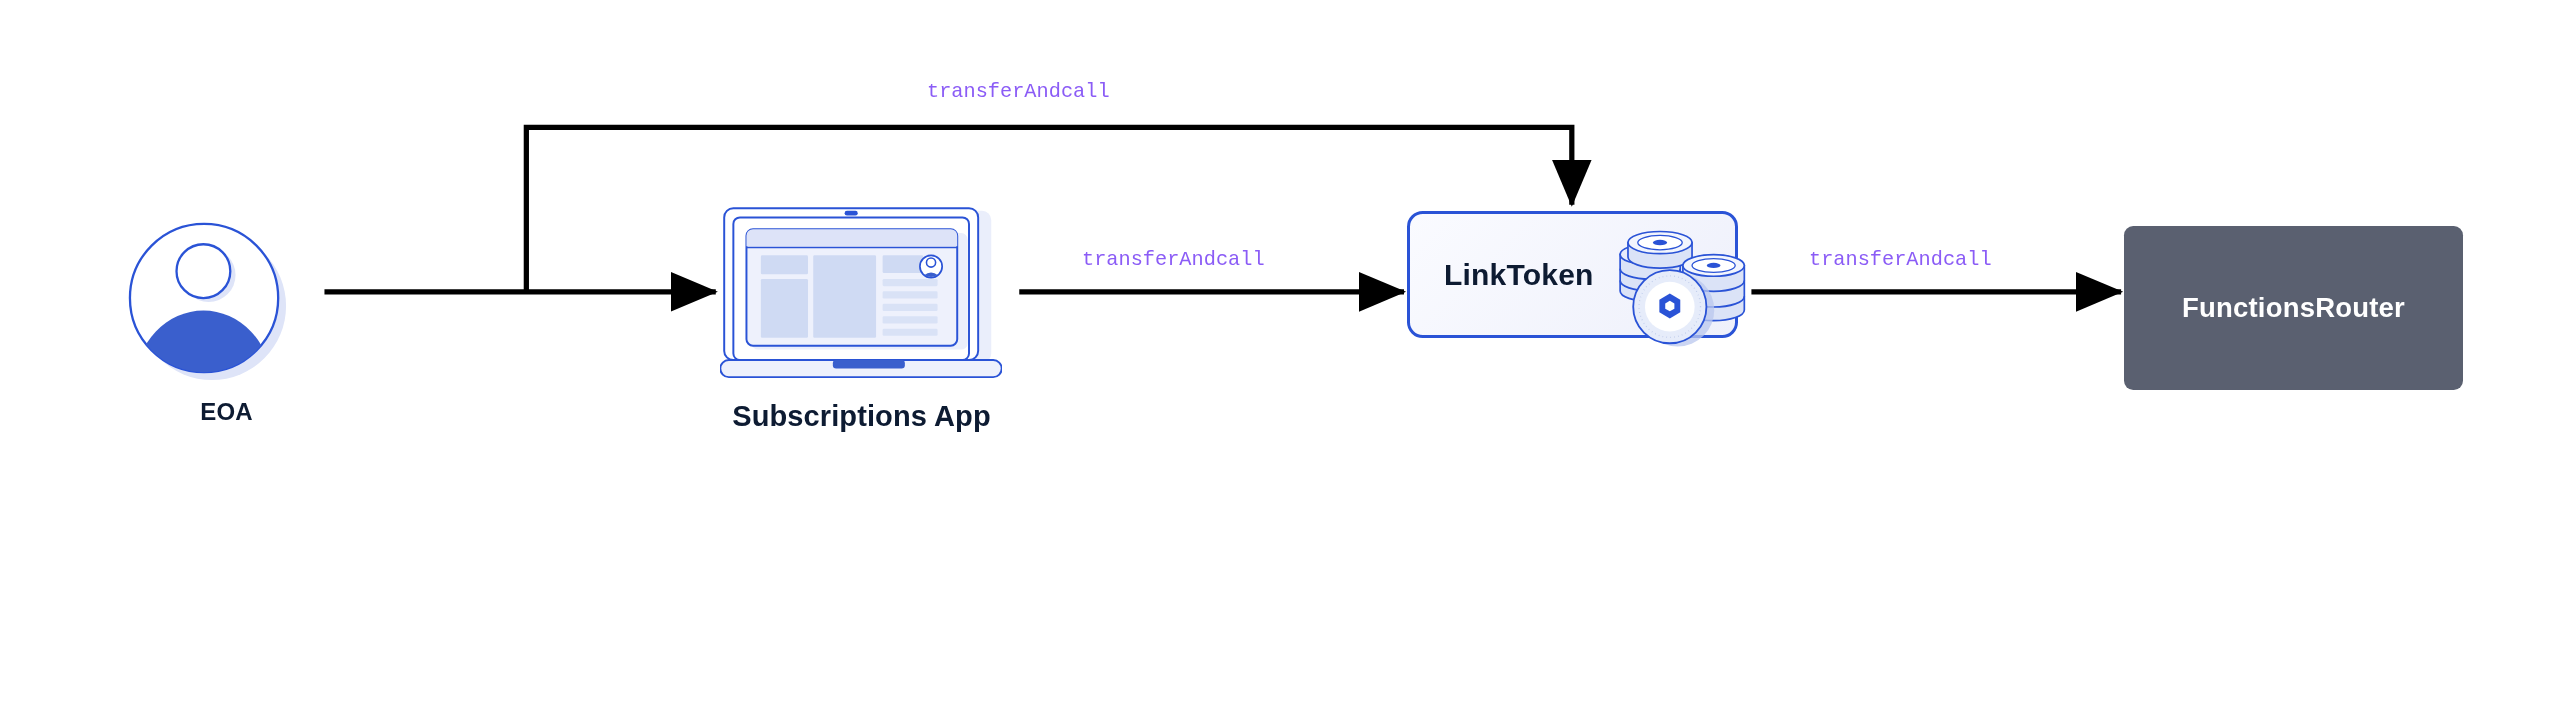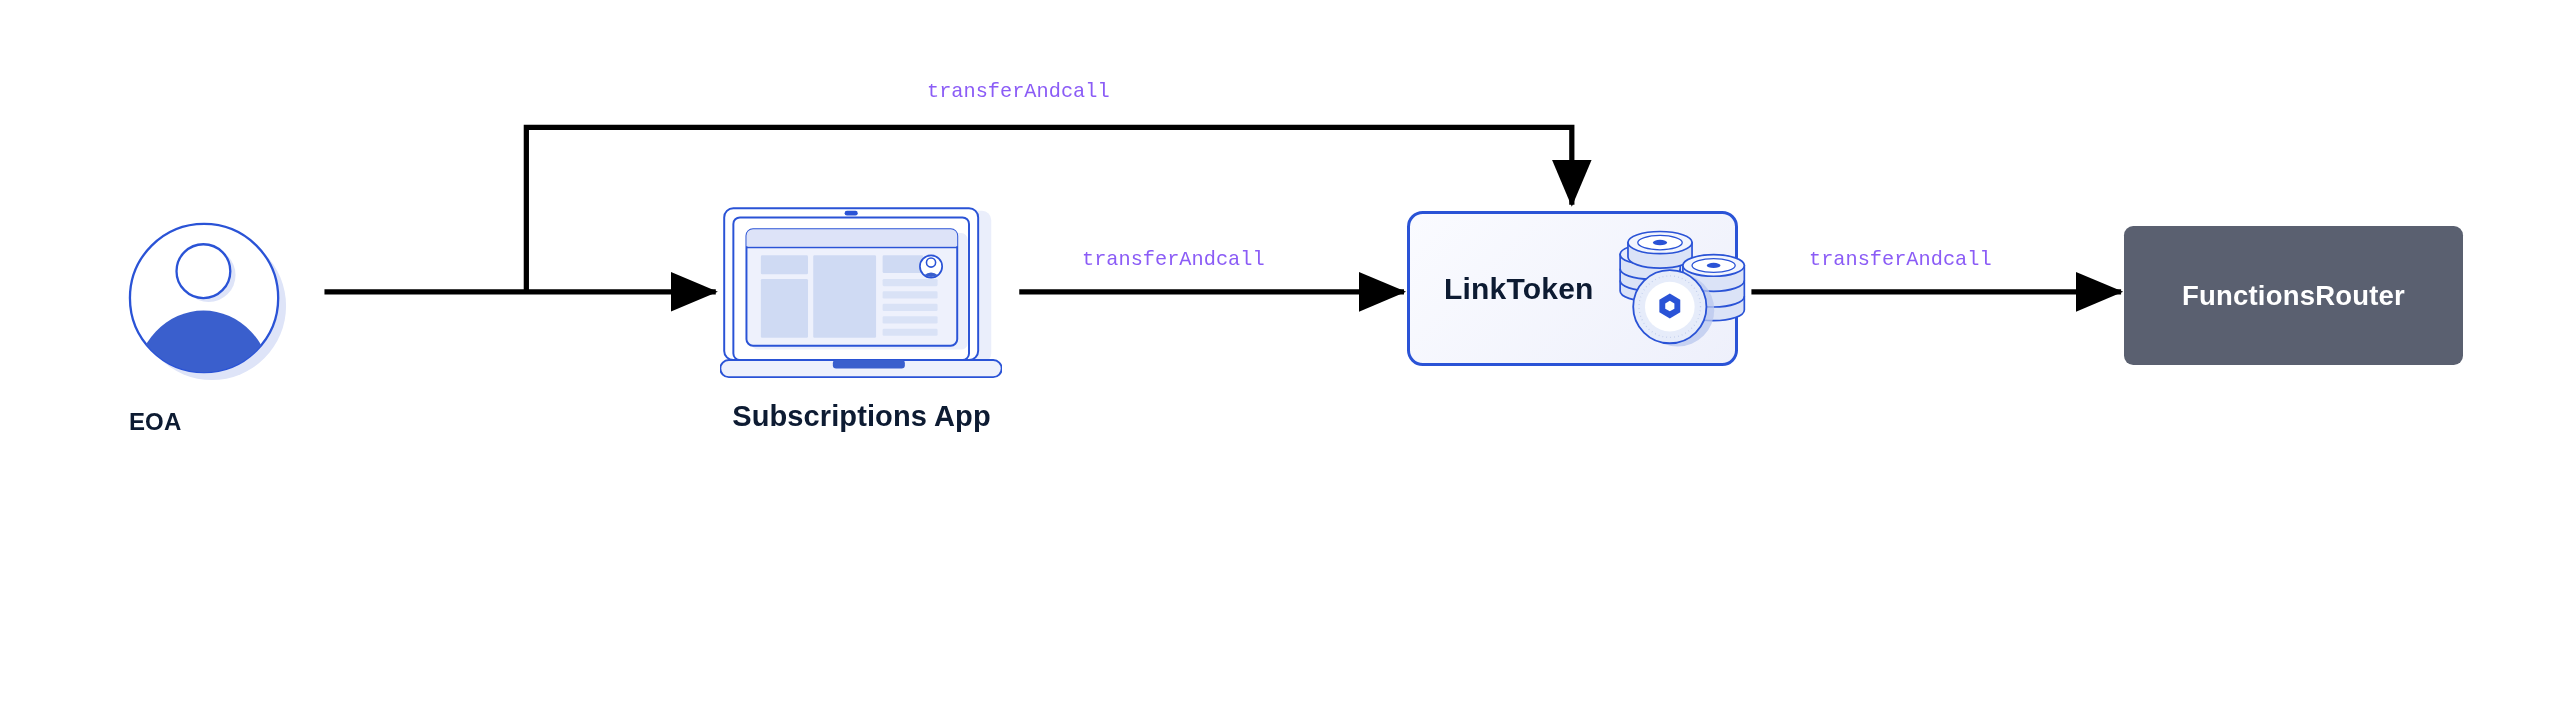--- a/index.html
+++ b/index.html
@@ -20,37 +20,37 @@
   }
   .node {
     position: absolute;
   }
   
   #eoa-node { left: 121px; top: 220px; width: 177px; height: 223px; }
   #eoa-avatar {
     position: absolute; left: 5.2px; top: 0; width: 164px; height: 164px;
   }
   #eoa-label {
-    position: absolute; left: 8px; top: 178px; width: 177px;
+    position: absolute; left: 17px; top: 178px; width: 177px;
+    text-align: center;
     font-size: 24px; font-weight: 700; letter-spacing: 0.1px;
     color: #0d1b32;
-    margin-top: 10px;
   }
   
   #app-node { left: 720px; top: 203px; width: 282px; height: 249px; }
   #app-illustration { position: absolute; left: 0; top: 0; width: 282px; height: 180px; }
   #app-label {
     position: absolute; left: -39px; top: 197px; width: 361px;
     text-align: center;
     font-size: 29px; font-weight: 700; letter-spacing: 0.1px;
     color: #0d1b32;
   }
   
   #linktoken-box {
-    left: 1407px; top: 211px; width: 331px; height: 155px;
+    left: 1407px; top: 211px; width: 331px; height: 127px;
     border: 3.3px solid #2a53d6;
     border-radius: 15.7px;
     background: linear-gradient(135deg, #fafbff 0%, #eef0fb 100%);
     box-sizing: border-box;
     padding-left: 8px;
   }
   #linktoken-label {
     position: absolute;
     left: 34px; top: 50%;
     transform: translateY(-50%);
@@ -59,21 +59,21 @@
     letter-spacing: 0.2px;
   }
   #link-coins {
     position: absolute;
     left: 1612px; top: 223px;
     width: 164px; height: 134px;
     pointer-events: none;
   }
   
   #functionsrouter-box {
-    left: 2124px; top: 226px; width: 339px; height: 139px;
+    left: 2124px; top: 226px; width: 339px; height: 164px;
     background: #5a6070;
     border-radius: 9.2px;
     display: flex; align-items: center; justify-content: center;
   }
   #functionsrouter-label {
     font-size: 27.5px; font-weight: 700; color: #ffffff; letter-spacing: 0.2px;
   }
   
   #subscription-doc-node { left: 2202px; top: 390px; width: 184px; height: 249px; }
   #doc-illustration { position: absolute; left: 27.5px; top: 0; width: 125px; height: 154px; }

